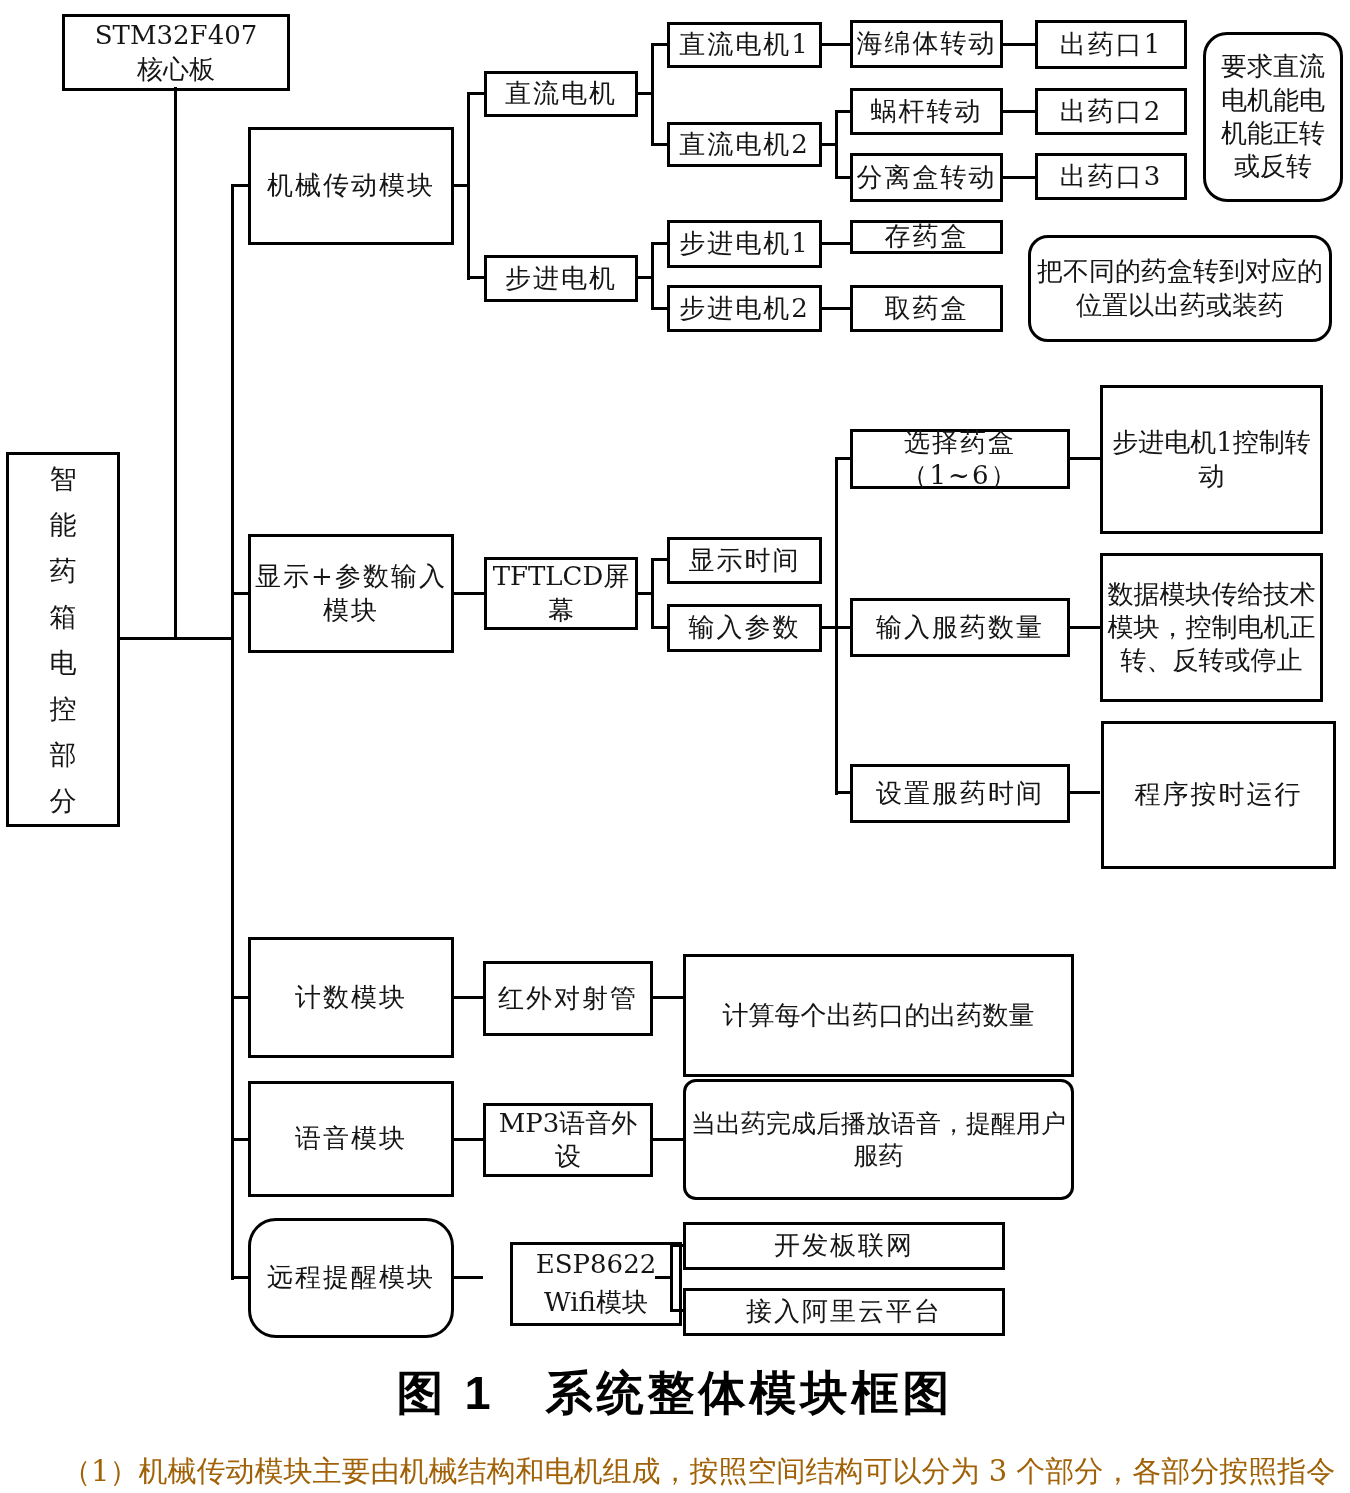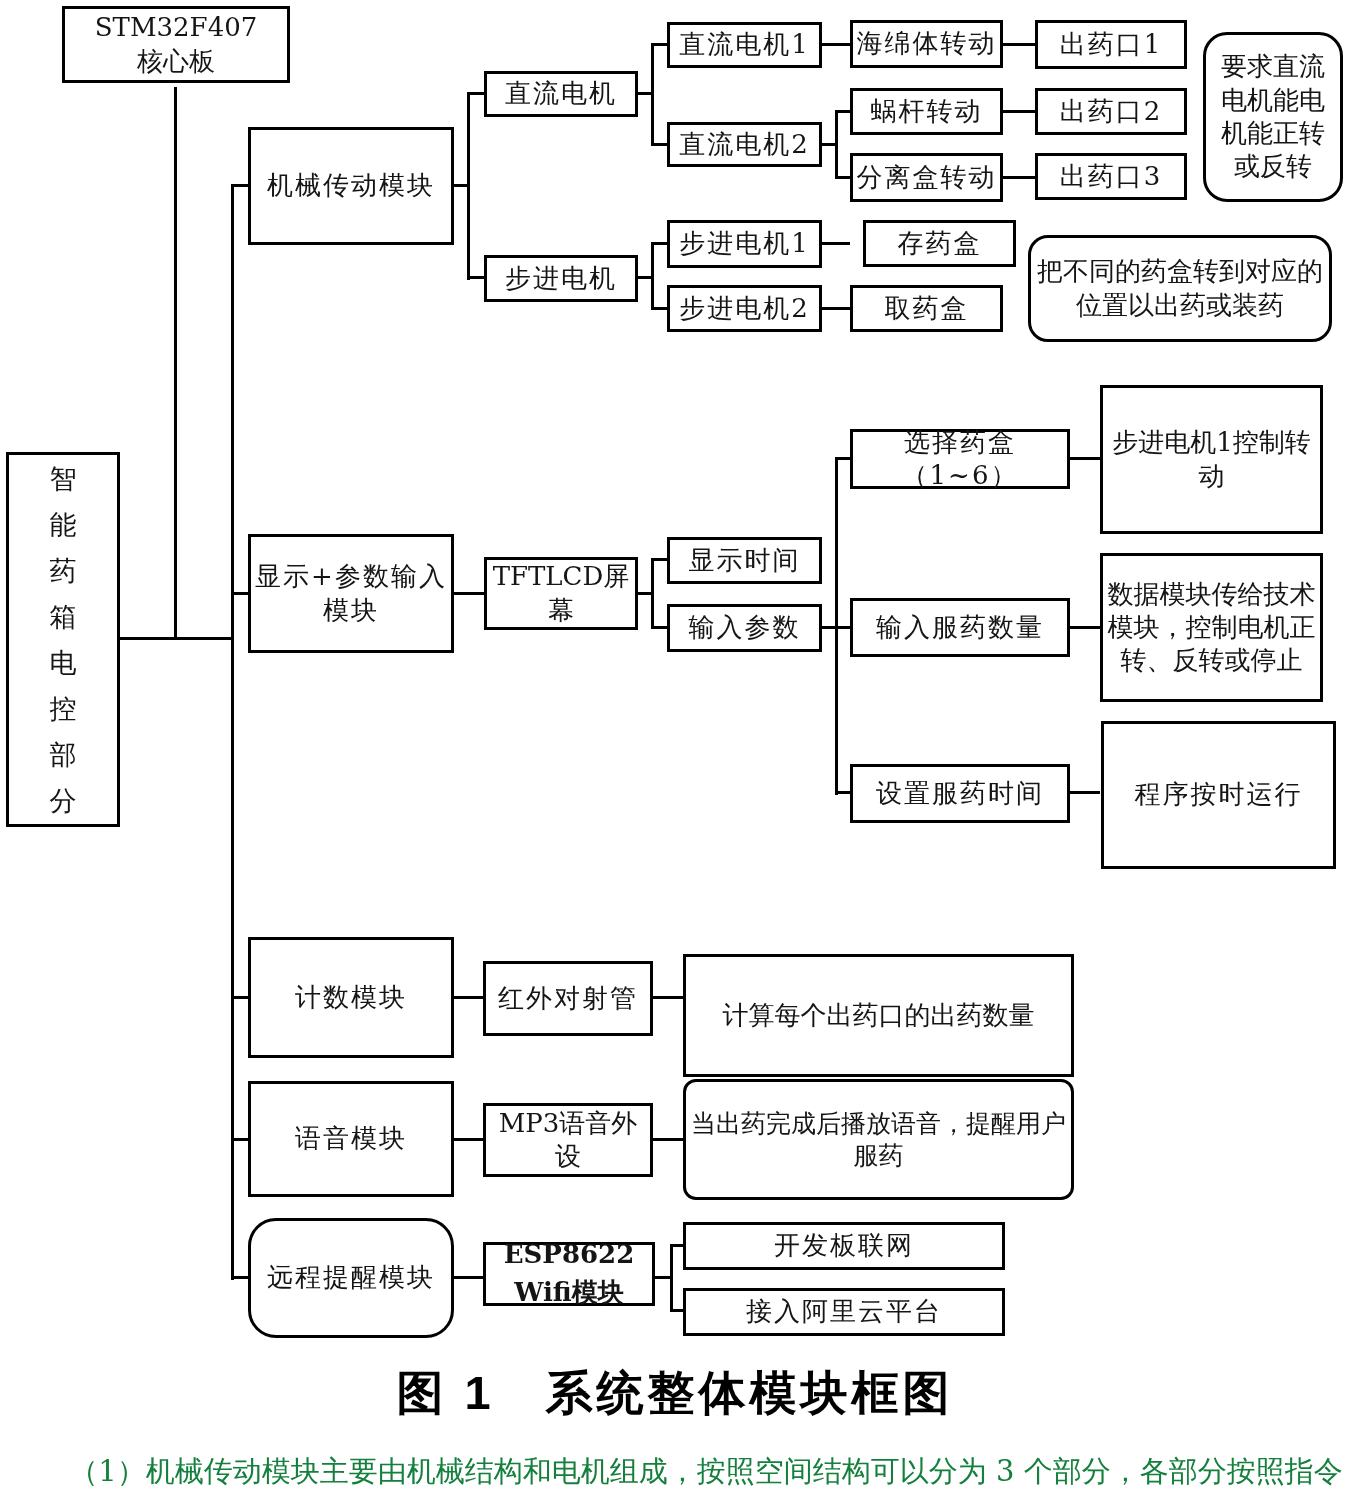--- a/index.html
+++ b/index.html
@@ -42,31 +42,30 @@
     font-size: 47px;
     letter-spacing: 4px;
     color: #000000;
   }
   #paragraph {
     position: absolute;
     left: 62px; top: 1452px; width: 1288px; height: 41px;
     font-size: 29px;
     white-space: nowrap;
     overflow: hidden;
-    color: #15803d;
-    text-align: center;
+    color: #a16207;
   }
   .sm { font-size: 25px; }
 </style>
 </head>
 <body>
 
 <div id="page">
 
-  <div class="box" style="left:62px;top:6px;width:228px;height:77px;">STM32F407
+  <div class="box" style="left:62px;top:14px;width:228px;height:77px;">STM32F407
 核心板</div>
   <div class="box vtext" style="left:6px;top:452px;width:114px;height:375px;">智
 能
 药
 箱
 电
 控
 部
 分</div>
 
@@ -75,34 +74,34 @@
 模块</div>
   <div class="box ls" style="left:248px;top:937px;width:206px;height:121px;">计数模块</div>
   <div class="box ls" style="left:248px;top:1081px;width:206px;height:116px;">语音模块</div>
   <div class="box ls" style="left:248px;top:1218px;width:206px;height:120px;border-radius:28px;">远程提醒模块</div>
 
   <div class="box ls" style="left:484px;top:71px;width:154px;height:46px;">直流电机</div>
   <div class="box ls" style="left:484px;top:255px;width:154px;height:47px;">步进电机</div>
   <div class="box" style="left:484px;top:557px;width:154px;height:73px;">TFTLCD屏幕</div>
   <div class="box ls" style="left:483px;top:961px;width:170px;height:75px;">红外对射管</div>
   <div class="box" style="left:483px;top:1103px;width:170px;height:74px;">MP3语音外设</div>
-  <div class="box" style="left:483px;top:1242px;width:172px;height:64px;line-height:1.45;font-weight:bold;">ESP8622
+  <div class="box" style="left:510px;top:1242px;width:172px;height:84px;line-height:1.45;">ESP8622
 Wifi模块</div>
 
   <div class="box ls" style="left:667px;top:22px;width:155px;height:46px;">直流电机1</div>
   <div class="box ls" style="left:667px;top:122px;width:155px;height:45px;">直流电机2</div>
   <div class="box ls" style="left:667px;top:220px;width:155px;height:48px;">步进电机1</div>
   <div class="box ls" style="left:667px;top:285px;width:155px;height:47px;">步进电机2</div>
   <div class="box ls" style="left:667px;top:537px;width:155px;height:47px;">显示时间</div>
   <div class="box ls" style="left:667px;top:604px;width:155px;height:48px;">输入参数</div>
 
   <div class="box ls" style="left:850px;top:20px;width:153px;height:48px;">海绵体转动</div>
   <div class="box ls" style="left:850px;top:88px;width:153px;height:47px;">蜗杆转动</div>
   <div class="box ls" style="left:850px;top:153px;width:153px;height:49px;">分离盒转动</div>
-  <div class="box ls" style="left:850px;top:220px;width:153px;height:47px;margin-left:13px;">存药盒</div>
+  <div class="box ls" style="left:850px;top:220px;width:153px;height:34px;">存药盒</div>
   <div class="box ls" style="left:850px;top:285px;width:153px;height:47px;">取药盒</div>
 
   <div class="box ls" style="left:1035px;top:20px;width:152px;height:49px;">出药口1</div>
   <div class="box ls" style="left:1035px;top:88px;width:152px;height:47px;">出药口2</div>
   <div class="box ls" style="left:1035px;top:153px;width:152px;height:47px;">出药口3</div>
 
   <div class="box rounded" style="left:1203px;top:32px;width:140px;height:170px;">要求直流
 电机能电
 机能正转
 或反转</div>

